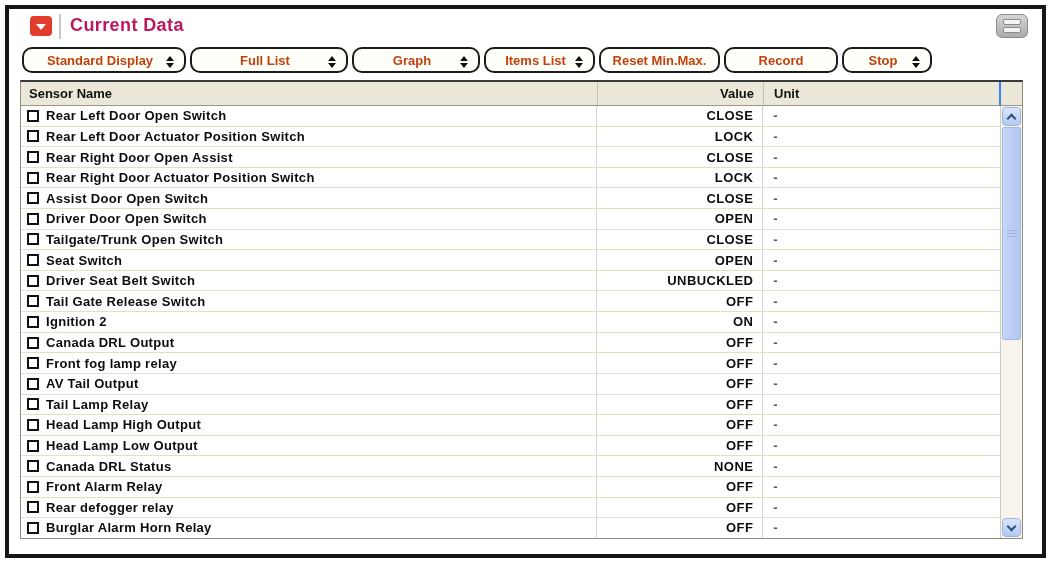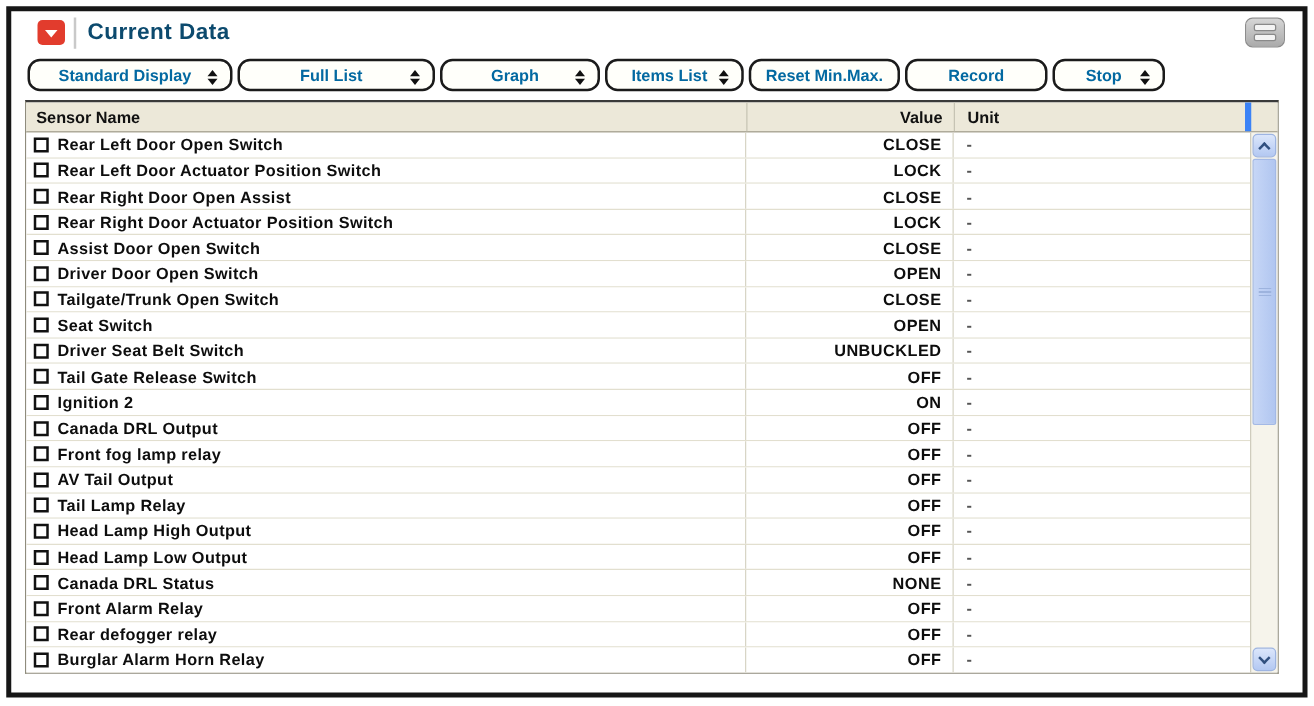--- a/index.html
+++ b/index.html
@@ -10,49 +10,49 @@
     border:4px solid #161616; background:#fff; }
 
   
   .titlebar { position:absolute; left:0; top:5px; right:0; height:30px; }
   .menu-btn { position:absolute; left:21px; top:2px; width:22px; height:20px;
     background:#e23c2d; border-radius:4px; display:flex; align-items:center; justify-content:center; }
   .menu-btn .tri { width:0; height:0; border-left:5px solid transparent;
     border-right:5px solid transparent; border-top:6px solid #fff; margin-top:2px; }
   .tb-divider { position:absolute; left:50px; top:0; width:2px; height:25px; background:#c9c9c9; }
   .page-title { position:absolute; left:61px; top:1px; font-size:18px; font-weight:bold;
-    color:#0c4a6e; letter-spacing:0.4px; }
+    color:#be185d; letter-spacing:0.4px; }
   .print-btn { position:absolute; right:14px; top:0; width:32px; height:24px;
     background:linear-gradient(#d6d6d6,#ababab); border:1px solid #8d8d8d; border-radius:6px;
     display:flex; flex-direction:column; align-items:center; justify-content:center; gap:2px; }
   .print-btn .bar { width:18px; height:6px; background:#f4f4f4; border:1px solid #8a8a8a; border-radius:2px; }
 
   
   .toolbar { position:absolute; left:13px; top:38px; height:27px; display:flex; gap:4px; }
   .tbtn { height:26px; background:#fffffa; border:2px solid #1b1b1b; border-radius:10px;
     display:flex; align-items:center; justify-content:center; position:relative;
-    font-size:13px; font-weight:bold; color:#0369a1; padding:0 18px 0 10px; }
+    font-size:13px; font-weight:bold; color:#c2410c; padding:0 18px 0 10px; }
   .tbtn.plain { padding:0 3px; }
   .spinner { position:absolute; right:9px; top:7px; width:9px; height:12px; }
   .spinner::before { content:""; position:absolute; top:0; left:0;
     border-left:4px solid transparent; border-right:4px solid transparent; border-bottom:5px solid #111; }
   .spinner::after { content:""; position:absolute; bottom:0; left:0;
     border-left:4px solid transparent; border-right:4px solid transparent; border-top:5px solid #111; }
   .w1{width:164px} .w2{width:158px} .w3{width:128px} .w4{width:111px}
   .w5{width:121px} .w6{width:114px} .w7{width:90px}
 
   
   .datatable { position:absolute; left:11px; top:71px; width:1003px; height:459px;
     border:1px solid #8f8c7d; border-top:2px solid #3a3a3a; background:#fff; }
   .thead { display:flex; height:24px; background:#ece8d9; border-bottom:1px solid #9a9786;
     font-size:13px; font-weight:bold; color:#111; }
   .th { display:flex; align-items:center; }
   .th-name  { width:577px; padding-left:8px; border-right:1px solid #c6c3b4; }
   .th-value { width:166px; justify-content:flex-end; padding-right:9px; border-right:1px solid #c6c3b4; }
-  .th-unit  { width:237px; padding-left:10px; border-right:5px solid #3b82f6; }
+  .th-unit  { width:237px; padding-left:10px; border-right:2px solid #3b82f6; }
   .th-scroll{ width:21px; }
 
   .tbody { position:absolute; left:0; top:24px; right:22px; bottom:0; overflow:hidden; }
   .row { display:flex; height:20.62px; border-bottom:1px solid #e2dfcf; background:#fff;
     font-size:13px; font-weight:bold; color:#0d0d0d; }
   .cell { display:flex; align-items:center; }
   .c-name  { width:577px; padding-left:6px; border-right:1px solid #d8d5c6; }
   .c-value { width:166px; justify-content:flex-end; padding-right:9px;
     border-right:1px solid #d8d5c6; letter-spacing:0.4px; }
   .c-unit  { width:237px; padding-left:10px; color:#555; }

